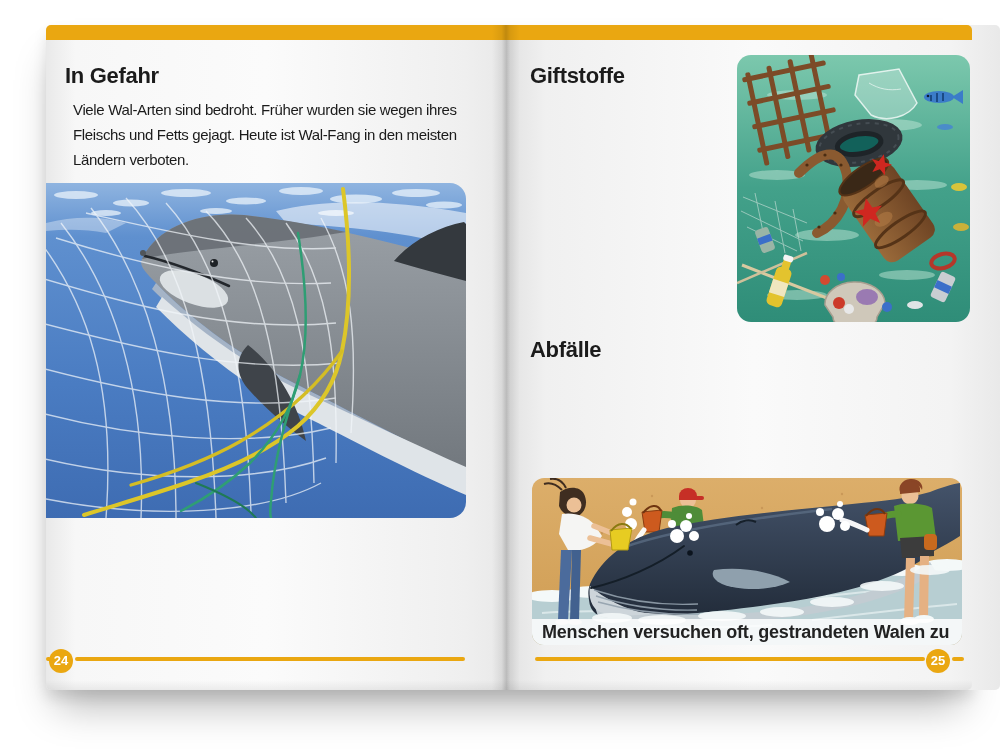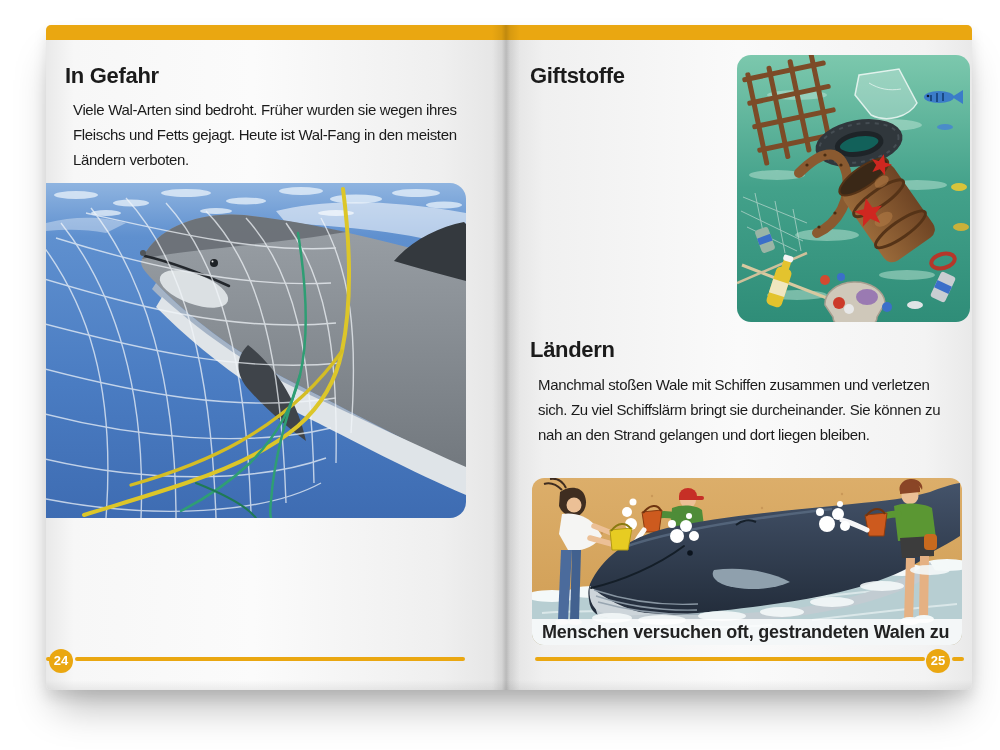--- a/index.html
+++ b/index.html
@@ -6,21 +6,21 @@
   body{
     width:1000px;height:750px;position:relative;background:#ffffff;
     font-family:"Liberation Sans", sans-serif;color:#1b1b1b;overflow:hidden;
   }
   .spread{
     position:absolute;left:46px;top:25px;width:926px;height:665px;
     border-radius:5px;
     box-shadow:0 26px 38px -10px rgba(0,0,0,.28), 0 8px 14px rgba(0,0,0,.10);
     background:#f2f2f2;
   }
-  .page{position:absolute;top:0;height:665px;}
+  .page{position:absolute;top:0;height:665px;padding-left:28px;}
   .page-left{
     left:0;width:460px;border-radius:5px 0 0 5px;
     background:linear-gradient(90deg,#e9e9e9 0%,#f7f7f7 6%,#fbfbfb 45%,#efefef 86%,#e4e4e4 100%);
   }
   .page-right{
     left:460px;width:466px;border-radius:0 5px 5px 0;
     background:linear-gradient(90deg,#e2e2e2 0%,#f0f0f0 8%,#fafafa 50%,#f3f3f3 90%,#e9e9e9 100%);
   }
   .accent-band{
     position:absolute;left:0;top:0;width:100%;height:15px;
@@ -284,22 +284,21 @@
             <rect x="-8" y="-14" width="16" height="28" rx="3" fill="#c9ced2"></rect>
             <rect x="-8" y="-4" width="16" height="8" fill="#3b6fc9"></rect>
           </g>
           <ellipse cx="206" cy="206" rx="12" ry="7" fill="none" stroke="#b5372a" stroke-width="4" transform="rotate(-15 206 206)"></ellipse>
           <ellipse cx="222" cy="132" rx="8" ry="4" fill="#d9c43a"></ellipse>
             <ellipse cx="224" cy="172" rx="8" ry="4" fill="#c9b13a"></ellipse>
         </g>
       </svg>
     </div>
 
-    <h2 class="heading rp-heading2">Ländern</h2>
-    <p class="body-text rp-accidents">Manchmal stoßen Wale mit Schiffen zusammen und verletzen sich. Zu viel Schiffslärm bringt sie durcheinander. Sie können zu nah an den Strand gelangen und dort liegen bleiben.</p>
+    <h2 class="heading rp-heading2">Abfälle</h2>
 
     <div class="illu-beach">
       <svg width="430" height="167" viewBox="0 0 430 167">
         <defs>
           <linearGradient id="sand" x1="0" y1="0" x2="0" y2="1">
             <stop offset="0" stop-color="#dcae6a"></stop>
               <stop offset="1" stop-color="#cf9c52"></stop>
           </linearGradient>
           <linearGradient id="whaleg" x1="0" y1="0" x2="0" y2="1">
             <stop offset="0" stop-color="#44536a"></stop>

